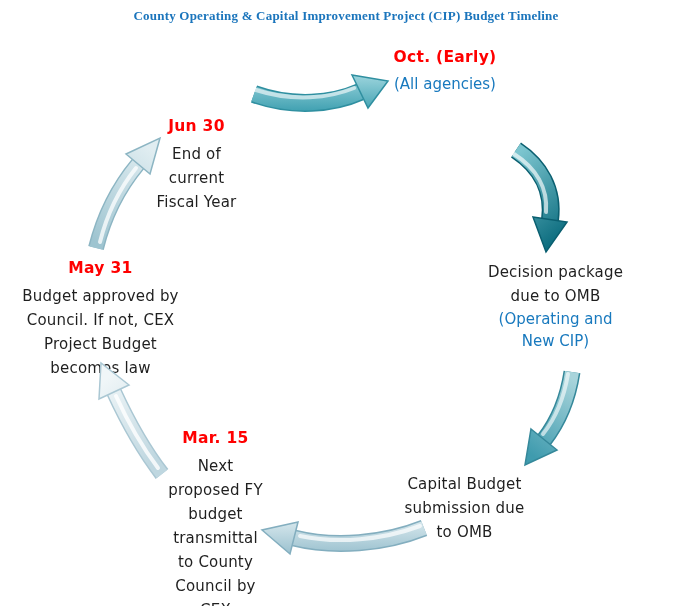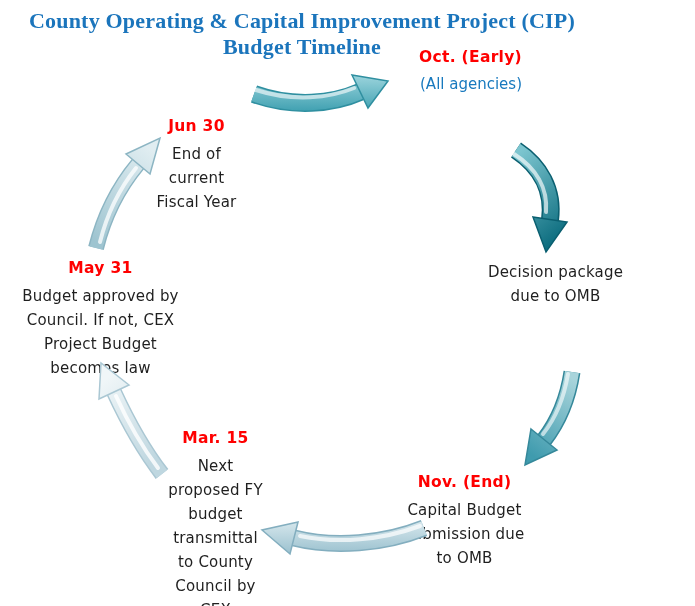--- a/index.html
+++ b/index.html
@@ -3,51 +3,52 @@
 <meta charset="utf-8">
 <style>
   html,body{margin:0;padding:0;}
   body{
     width:695px;height:606px;position:relative;background:#ffffff;
     font-family:"DejaVu Sans","Liberation Sans",sans-serif;overflow:hidden;
   }
   .title{
     position:absolute;left:0;top:8px;width:604px;text-align:center;
     font-family:"Liberation Serif","DejaVu Serif",serif;
-    font-weight:bold;font-size:22px;letter-spacing:.2px;
+    font-weight:bold;font-size:13px;letter-spacing:.2px;padding-left:44px;
   }
   .stage{position:absolute;text-align:center;}
   .stage .date{font-size:15.5px;font-weight:600;line-height:20px;margin-bottom:6px;letter-spacing:.3px;}
   .stage .desc{font-size:15px;line-height:24px;white-space:pre-line;letter-spacing:.2px;}
   .stage .note{font-size:15px;line-height:22px;white-space:pre-line;margin-top:6px;font-weight:500;}
-  #stage-oct{left:352px;top:47px;width:170px;text-align:right;}
+  #stage-oct{left:360px;top:47px;width:170px;}
   #stage-nov-early{left:468px;top:260px;width:175px;}
   #stage-nov-end{left:382px;top:472px;width:165px;}
   #stage-mar{left:148px;top:428px;width:135px;}
   #stage-may{left:8px;top:258px;width:185px;}
   #stage-jun{left:124px;top:72px;width:145px;margin-top:44px;}
   .arrow{position:absolute;}
 </style>
 </head>
 <body>
 
 <div class="title" style="color: rgb(27, 117, 188);">County Operating &amp; Capital Improvement Project (CIP) Budget Timeline</div>
 
 <div class="stage" id="stage-oct">
   <div class="date" style="color: rgb(255, 0, 0);">Oct. (Early)</div>
   <div class="note" style="color: rgb(24, 121, 190);">(All agencies)</div>
 </div>
 
 <div class="stage" id="stage-nov-early">
   <div class="desc" style="color: rgb(31, 31, 31);">Decision package
 due to OMB</div>
+  <div class="note" style="margin-top: 0px; color: rgb(24, 121, 190);">(Operating and
+New CIP)</div>
 </div>
 
 <div class="stage" id="stage-nov-end">
-  <div class="date" style="color: rgb(255, 0, 0);">Nov. (End)</div>
   <div class="desc" style="color: rgb(31, 31, 31); text-align: center;">Capital Budget
 submission due
 to OMB</div>
 </div>
 
 <div class="stage" id="stage-mar">
   <div class="date" style="color: rgb(255, 0, 0);">Mar. 15</div>
   <div class="desc" style="color: rgb(31, 31, 31);">Next
 proposed FY
 budget

